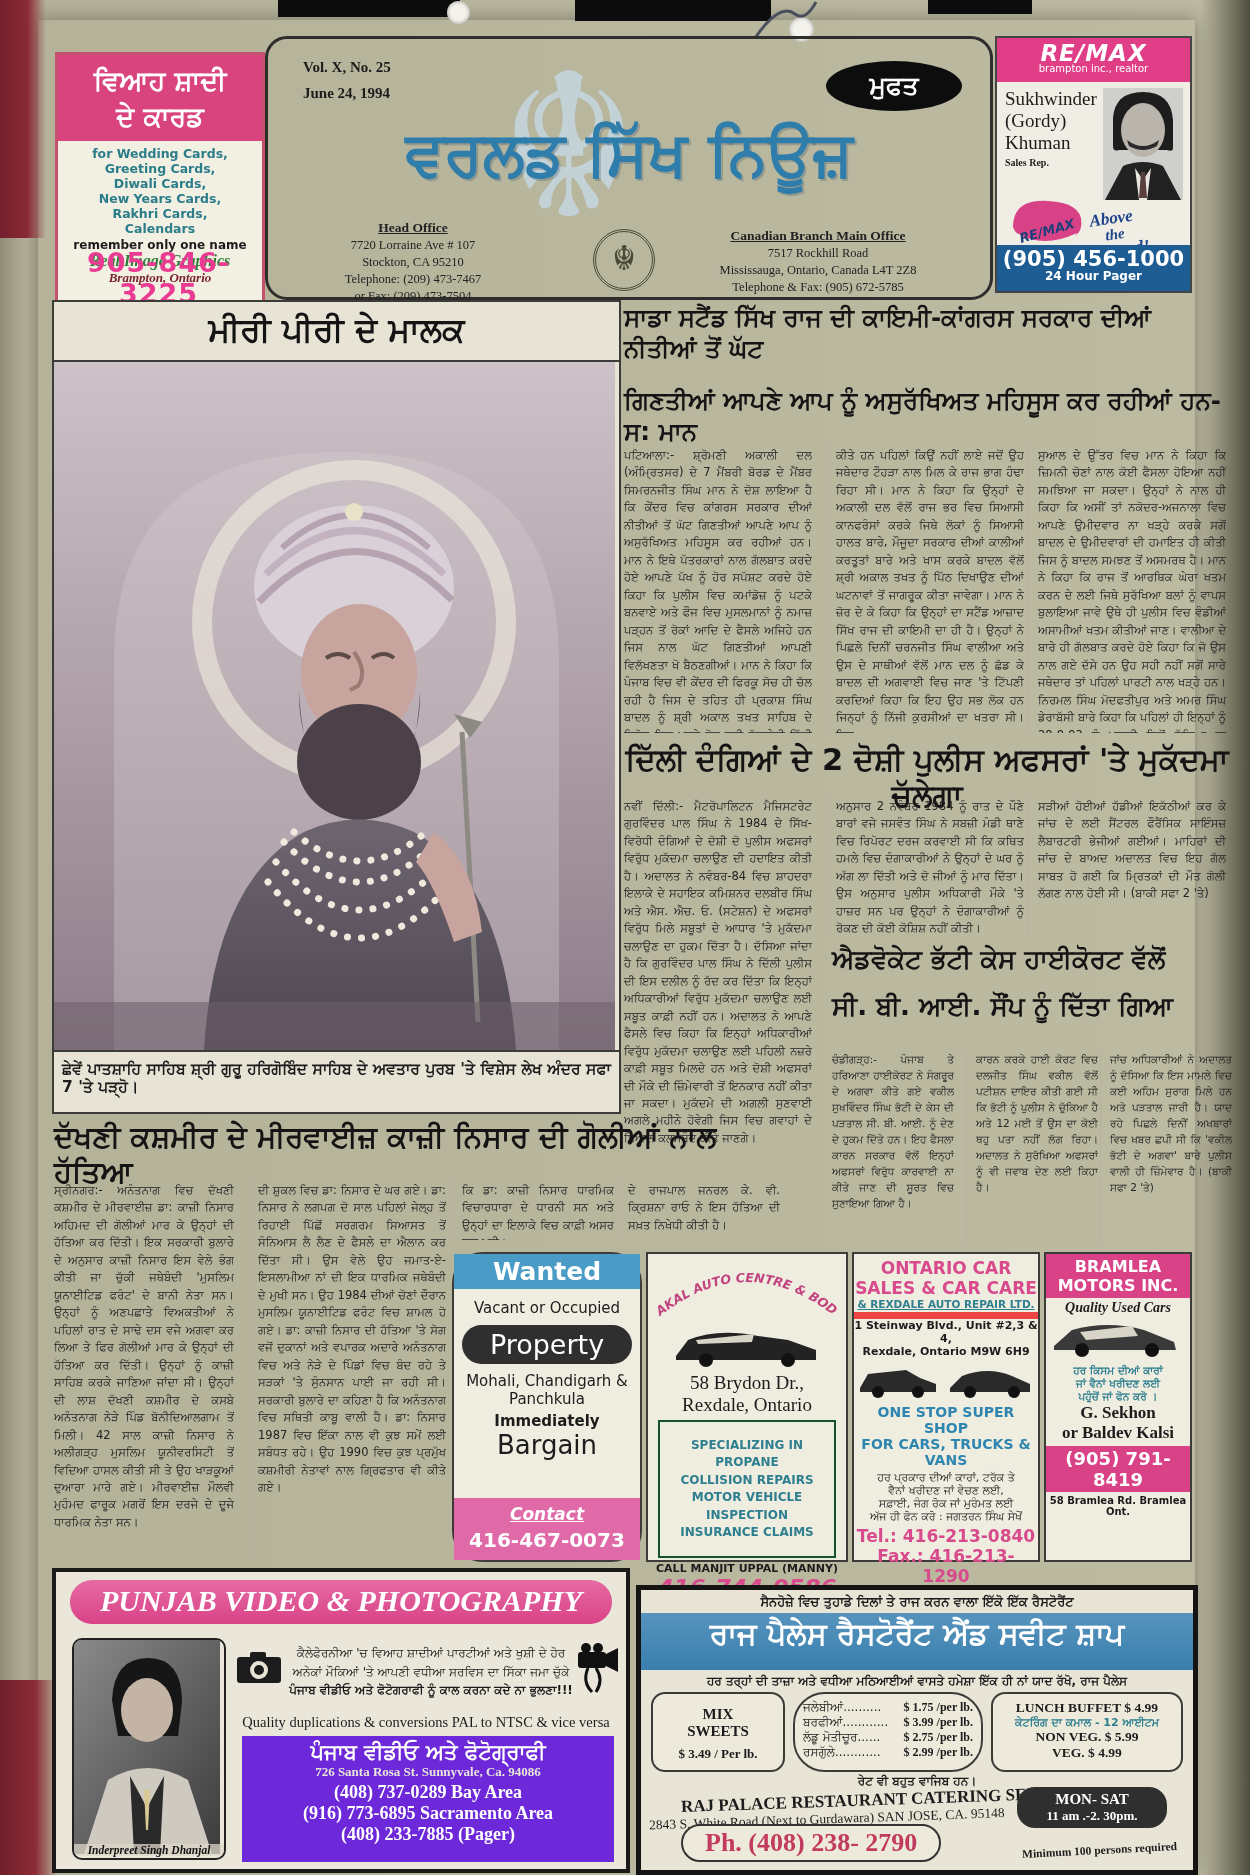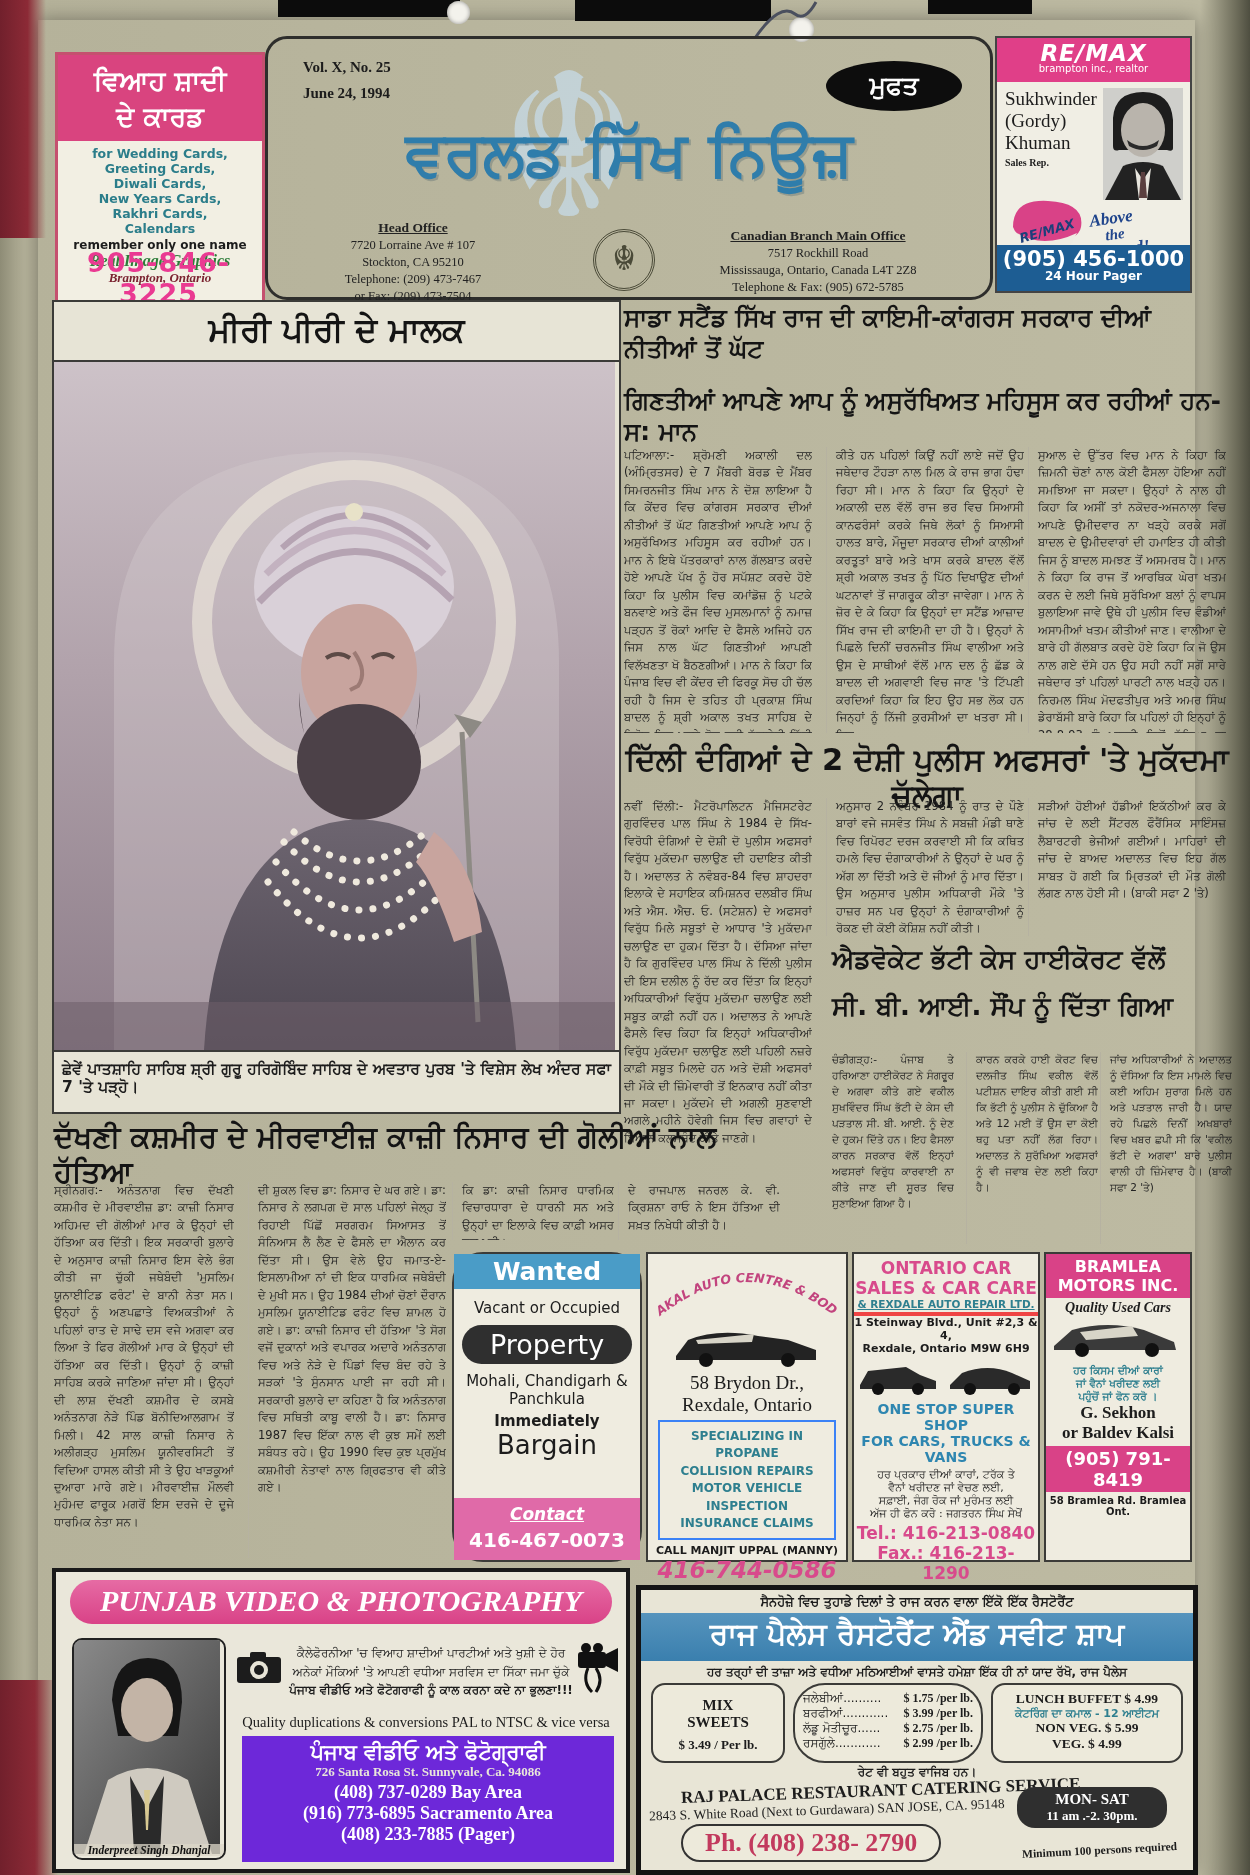--- a/index.html
+++ b/index.html
@@ -246,37 +246,37 @@
     <text font-size="12.5" font-weight="bold" fill="#c2447e" font-style="italic"><textPath href="#akalArc">AKAL AUTO CENTRE &amp; BODY SHOP</textPath></text>
   </svg>
   <svg width="198" height="46" viewBox="0 0 198 46">
     <path d="M28,34 L40,18 Q70,6 110,14 L140,18 L168,28 L168,38 L28,38 Z" fill="#232323"></path>
     <circle cx="58" cy="38" r="7" fill="#111"></circle>
       <circle cx="140" cy="38" r="7" fill="#111"></circle>
     <path d="M48,18 L106,12 L104,20 L50,22 Z" fill="#d8d5c8"></path>
   </svg>
   <div class="center serif" style="font-size:19px;">58 Brydon Dr.,</div>
   <div class="center serif" style="font-size:19px;">Rexdale, Ontario</div>
-  <div class="center" style="border:2px solid #3b82f6;margin:4px 10px;padding:6px 0;font-weight:bold;color:#2e7f8f;font-size:12px;line-height:1.45;">
+  <div class="center" style="border:2px solid #14532d;margin:4px 10px;padding:15px 0;font-weight:bold;color:#2e7f8f;font-size:12px;line-height:1.45;">
     <div>SPECIALIZING IN</div>
     <div>PROPANE</div>
     <div>COLLISION REPAIRS</div>
     <div>MOTOR VEHICLE</div>
     <div>INSPECTION</div>
     <div>INSURANCE CLAIMS</div>
   </div>
   <div class="center" style="font-weight:bold;font-size:11px;">CALL MANJIT UPPAL (MANNY)</div>
   <div class="center pink" style="font-weight:bold;font-size:23px;font-style:italic;">416-744-0586</div>
 </div>
 
 <div class="abs boxed adbox" style="left:852px;top:1252px;width:184px;height:306px;">
   <div class="center pink" style="font-weight:bold;font-size:17px;padding-top:4px;">ONTARIO CAR</div>
   <div class="center pink" style="font-weight:bold;font-size:17px;">SALES &amp; CAR CARE</div>
   <div class="center teal" style="font-weight:bold;font-size:10.5px;text-decoration:underline;">&amp; REXDALE AUTO REPAIR LTD.</div>
-  <div class="center" style="font-weight:bold;font-size:11px;border-top:4px solid #ef4444;margin-top:2px;">1 Steinway Blvd., Unit #2,3 &amp; 4,</div>
+  <div class="center" style="font-weight:bold;font-size:11px;border-top:7px solid #ef4444;margin-top:2px;">1 Steinway Blvd., Unit #2,3 &amp; 4,</div>
   <div class="center" style="font-weight:bold;font-size:11px;">Rexdale, Ontario M9W 6H9</div>
   <svg width="184" height="42" viewBox="0 0 184 42">
     <path d="M6,30 L14,16 L52,12 L66,20 L82,26 L82,34 L6,34 Z" fill="#2a2a2a"></path>
     <circle cx="24" cy="34" r="6" fill="#111"></circle>
       <circle cx="64" cy="34" r="6" fill="#111"></circle>
     <path d="M96,30 L108,18 Q134,8 158,18 L176,26 L176,34 L96,34 Z" fill="#2a2a2a"></path>
     <circle cx="116" cy="34" r="6" fill="#111"></circle>
       <circle cx="160" cy="34" r="6" fill="#111"></circle>
   </svg>
   <div class="center" style="color:#2e86b0;font-weight:bold;font-size:14px;">ONE STOP SUPER SHOP</div>
@@ -353,21 +353,21 @@
     <div style="font-size:21px;font-weight:bold;">ਪੰਜਾਬ ਵੀਡੀਓ ਅਤੇ ਫੋਟੋਗ੍ਰਾਫੀ</div>
     <div class="serif" style="font-size:13px;font-weight:bold;color:#e9e6da;">726 Santa Rosa St.  Sunnyvale, Ca. 94086</div>
     <div class="serif" style="font-size:18px;font-weight:bold;margin-top:2px;">(408) 737-0289 Bay Area</div>
     <div class="serif" style="font-size:18px;font-weight:bold;">(916) 773-6895 Sacramento Area</div>
     <div class="serif" style="font-size:18px;font-weight:bold;">(408) 233-7885 (Pager)</div>
   </div>
 </div>
 
 <div class="abs rp" style="left:636px;top:1585px;width:552px;height:280px;">
   <div class="center" style="font-size:13px;font-weight:bold;padding:4px 0 3px;">ਸੈਨਹੋਜ਼ੇ ਵਿਚ ਤੁਹਾਡੇ ਦਿਲਾਂ ਤੇ ਰਾਜ ਕਰਨ ਵਾਲਾ ਇੱਕੋ ਇੱਕ ਰੈਸਟੋਰੈਂਟ</div>
-  <div class="rp-banner" style="font-size:30px;padding:3px 0 9px;">ਰਾਜ ਪੈਲੇਸ ਰੈਸਟੋਰੈਂਟ ਐਂਡ ਸਵੀਟ ਸ਼ਾਪ</div>
+  <div class="rp-banner" style="font-size:30px;padding:3px 0 18px;">ਰਾਜ ਪੈਲੇਸ ਰੈਸਟੋਰੈਂਟ ਐਂਡ ਸਵੀਟ ਸ਼ਾਪ</div>
   <div class="center" style="font-size:12px;font-weight:bold;padding:4px 0 2px;">ਹਰ ਤਰ੍ਹਾਂ ਦੀ ਤਾਜ਼ਾ ਅਤੇ ਵਧੀਆ ਮਠਿਆਈਆਂ ਵਾਸਤੇ ਹਮੇਸ਼ਾ ਇੱਕ ਹੀ ਨਾਂ ਯਾਦ ਰੱਖੋ, ਰਾਜ ਪੈਲੇਸ</div>
   <div style="display:flex;gap:8px;padding:2px 10px;">
     <div class="rbox center" style="width:130px;padding:12px 0 8px;">
       <div class="serif" style="font-weight:bold;font-size:15px;">MIX</div>
       <div class="serif" style="font-weight:bold;font-size:15px;">SWEETS</div>
       <div class="serif" style="font-weight:bold;font-size:13px;margin-top:6px;">$ 3.49 / Per lb.</div>
     </div>
     <div class="rbox" style="flex:1;padding:6px 8px;font-size:12px;border-radius:32px;">
       <div style="display:flex;justify-content:space-between;">
           <span>ਜਲੇਬੀਆਂ..........</span>

